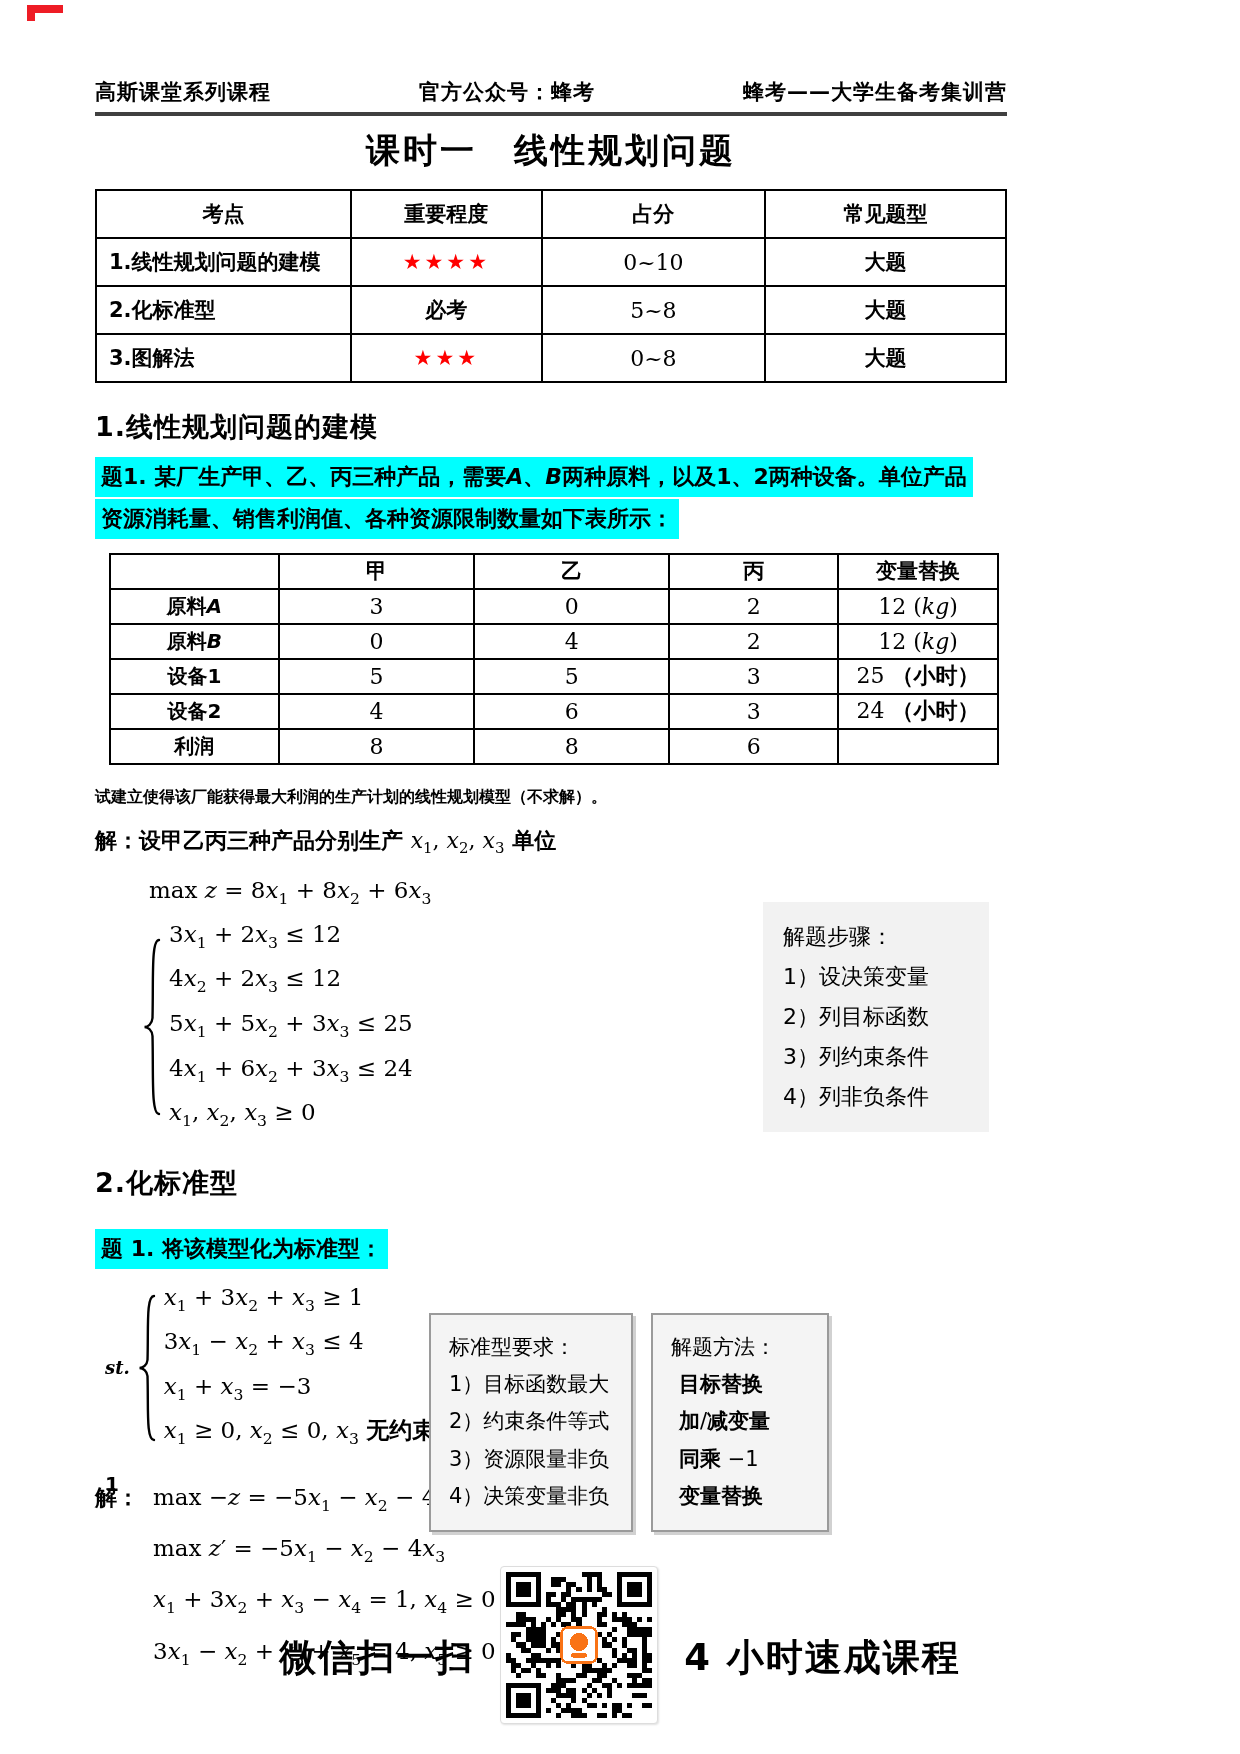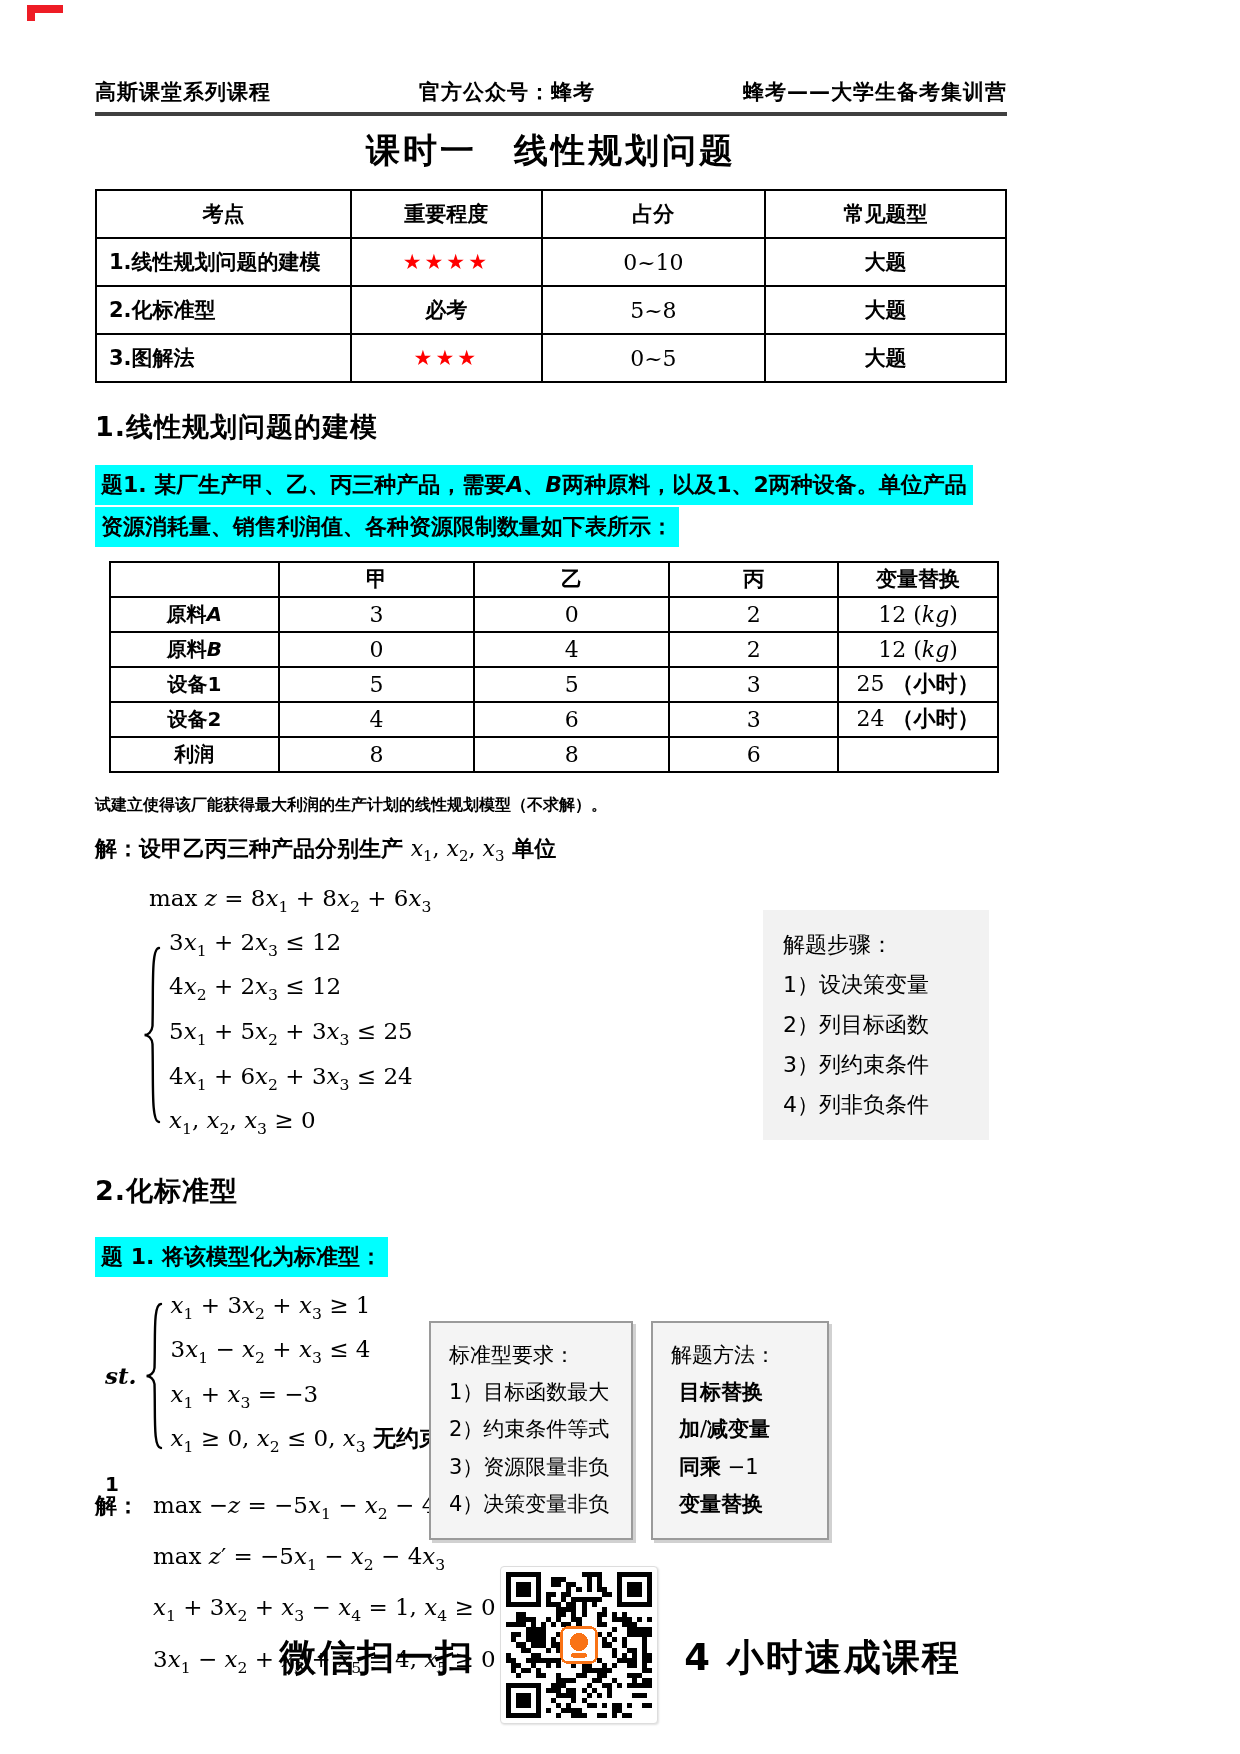--- a/index.html
+++ b/index.html
@@ -30,21 +30,21 @@
   .topics-table th{ font-weight:700; text-align:center; }
   .topics-table td{ text-align:center; }
   .topics-table td.topic-cell{ text-align:left; padding-left:12px; font-weight:700; }
   .topics-table td.qtype{ font-weight:700; }
   .topics-table td.score{ font-family:"DejaVu Serif","Liberation Serif",serif; font-size:22px; }
   .stars{ color:var(--star,#ff0000); font-size:27px; letter-spacing:3px; font-weight:400; }
   .must{ font-weight:700;border-radius:19px; }
 
   .sec-heading{ font-size:27px; font-weight:700; margin-top:26px; letter-spacing:1px; }
 
-  .hl-line{ margin-top:20px; }
+  .hl-line{ margin-top:12px; }
   .hl{
     display:inline-block; background:var(--hl,#00ffff);
     font-size:22px; font-weight:700; padding:4px 6px; line-height:1.45;
   }
   .hl-line + .hl-line{ margin-top:2px; }
 
   .res-table{ width:890px; margin:14px 0 0 14px; table-layout:fixed; }
   .res-table th,.res-table td{ border:2px solid #000; font-size:21px; height:35px; text-align:center; }
   .res-table th{ font-weight:700; }
   .res-table td{ font-family:"DejaVu Serif","Liberation Serif",serif; font-size:22px; }
@@ -71,21 +71,21 @@
   .steps-box{
     position:absolute; left:668px; top:76px; width:226px;
     background:var(--boxbg,#f2f2f2); padding:15px 20px;
     font-size:22px; line-height:1.82;
   }
   .box-title{ font-weight:400; }
 
   .sec2{ position:relative; margin-top:28px; }
   .formula-2{ margin:18px 0 0 12px; }
   .st-row{ display:flex; align-items:center; margin:10px 0 0 10px; }
-  .st-label{ font-family:"DejaVu Serif","Liberation Serif",serif; font-style:italic; font-weight:700; font-size:23px; margin-right:6px; }
+  .st-label{ font-family:"DejaVu Serif","Liberation Serif",serif; font-style:italic; font-weight:700; font-size:18px; margin-right:6px; }
   .side-box{
     position:absolute; background:#f4f4f4; border:2px solid #9a9a9a;
     box-shadow:3px 3px 0 rgba(0,0,0,0.18);
     padding:14px 18px; font-size:21px; line-height:1.78;
   }
   .req-box{ left:334px; top:84px; width:204px; }
   .method-box{ left:556px; top:84px; width:178px; }
   .method-box .box-item{ padding-left:8px; }
 
   .sec2-solution{ margin-top:26px; }
@@ -142,21 +142,21 @@
     </tr>
     <tr>
       <td class="topic-cell">2.化标准型</td>
       <td class="must">必考</td>
       <td class="score">5~8</td>
       <td class="qtype">大题</td>
     </tr>
     <tr>
       <td class="topic-cell">3.图解法</td>
       <td class="stars">★★★</td>
-      <td class="score">0~5</td>
+      <td class="score">0~8</td>
       <td class="qtype">大题</td>
     </tr>
   </tbody>
     </table>
 
   <div class="sec-heading">1.线性规划问题的建模</div>
 
   <div class="hl-line">
     <span class="hl"><b>题</b>1. <b>某厂生产甲、乙、丙三种产品，需要</b><i>A</i><b>、</b><i>B</i><b>两种原料，以及</b>1<b>、</b>2<b>两种设备。单位产品</b></span>
   </div>

